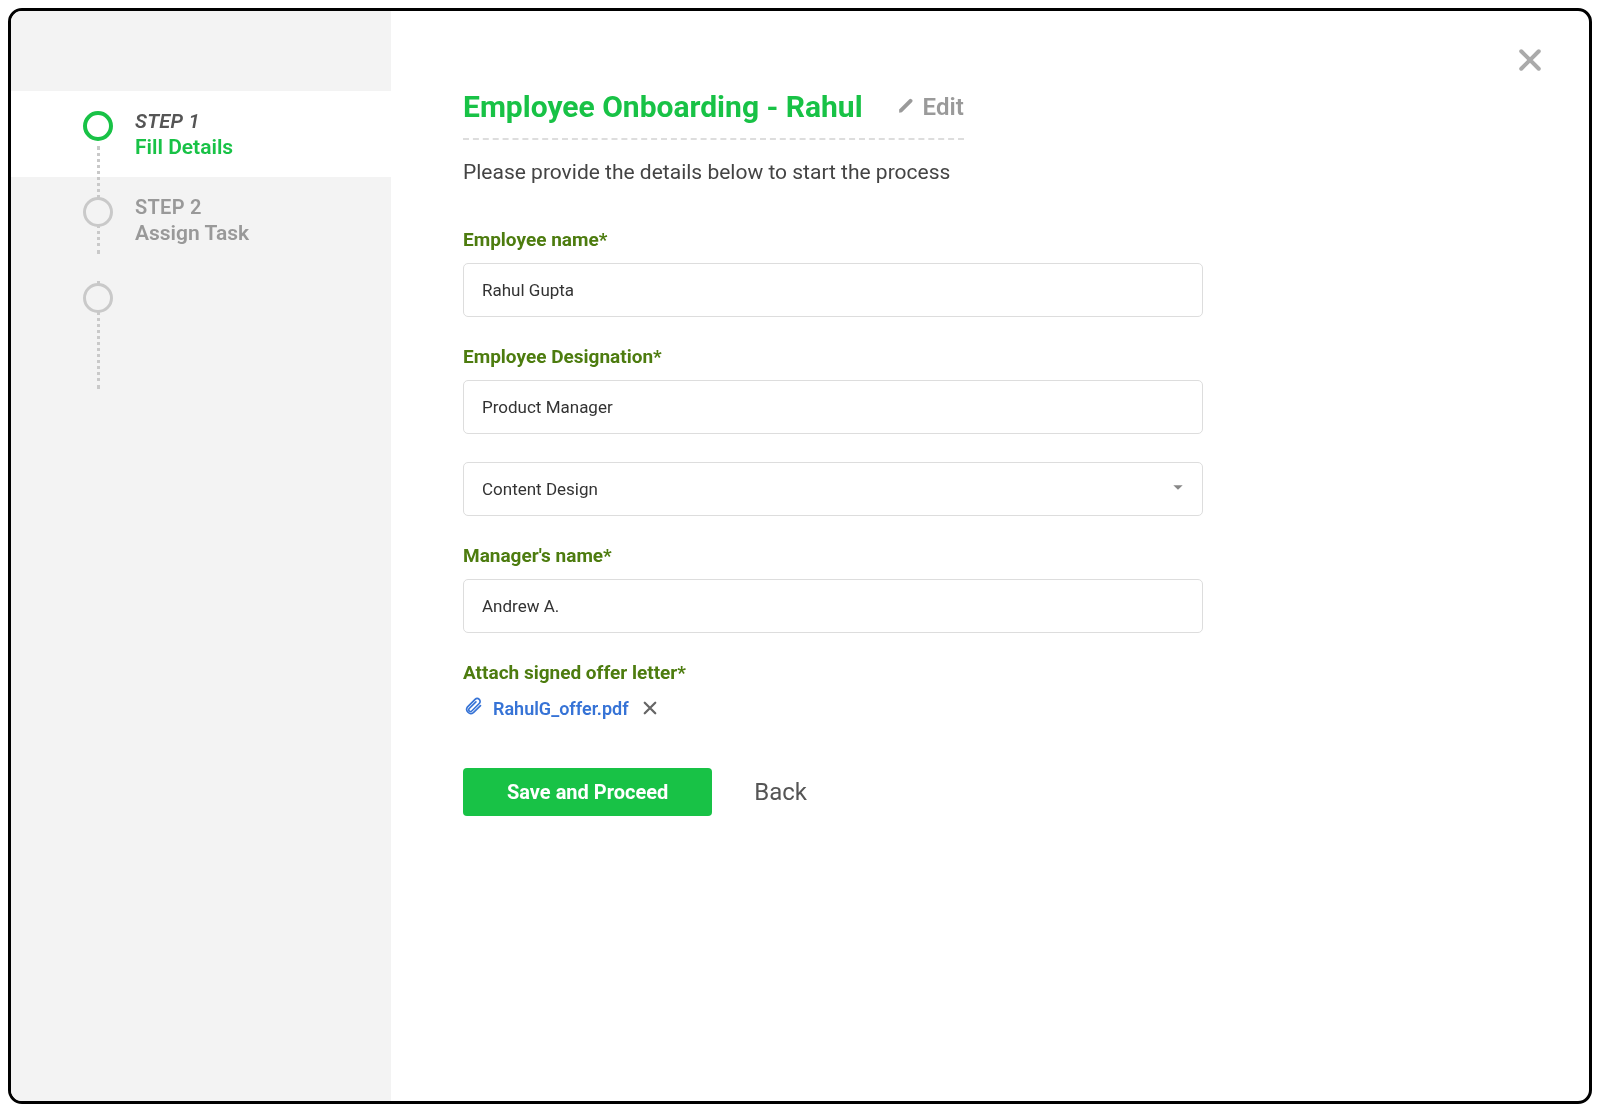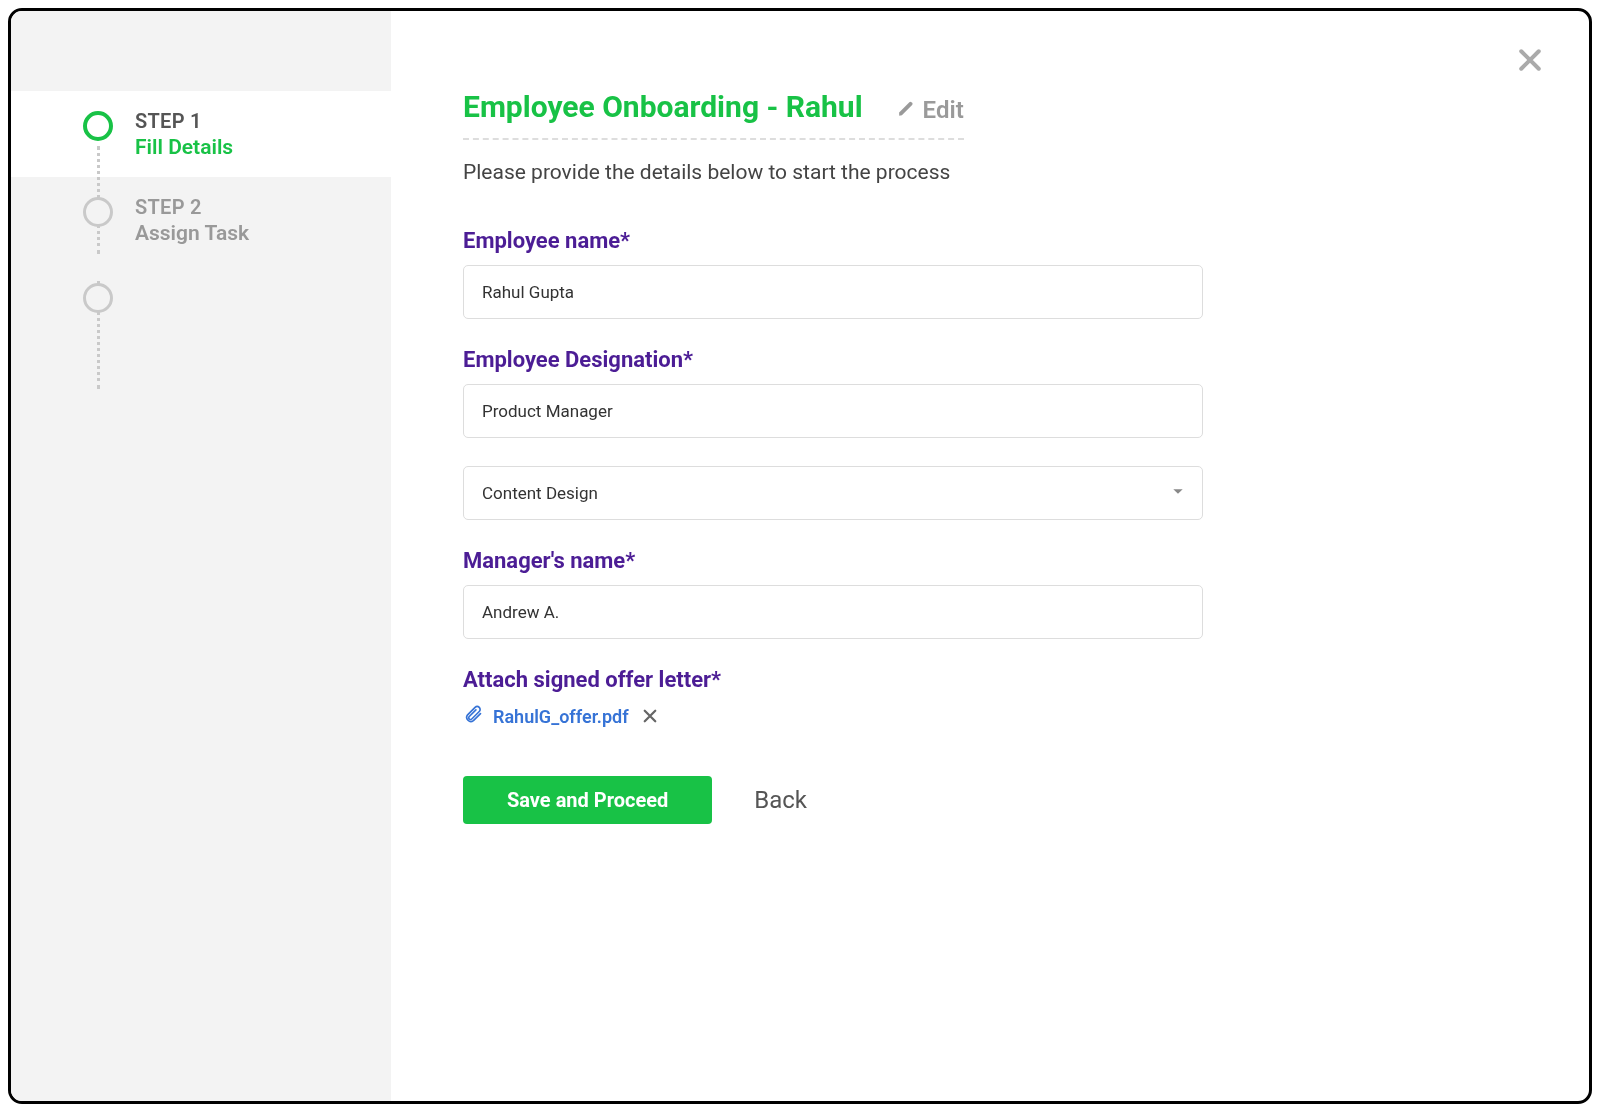--- a/index.html
+++ b/index.html
@@ -60,20 +60,21 @@
       gap: 2px;
     }
     .step-meta {
       font-size: 20px;
       font-weight: 600;
       color: #999;
       letter-spacing: 0.3px;
     }
     .step-item.active .step-meta {
       color: #555;
+      font-style: italic;
     }
     .step-label {
       font-size: 21px;
       font-weight: 600;
       color: #999;
     }
     .step-item.active .step-label {
       color: #18c246;
     }
     .step-connector {
@@ -97,21 +98,21 @@
       right: 44px;
       width: 30px;
       height: 30px;
       cursor: pointer;
       color: #aaa;
     }
     .close-btn svg { width: 100%; height: 100%; }
 
     .header-row {
       display: flex;
-      align-items: flex-end;
+      align-items: center;
       gap: 34px;
       padding-bottom: 14px;
       border-bottom: 2px dashed #ddd;
       width: fit-content;
     }
     .page-title {
       font-size: 30px;
       font-weight: 700;
       color: #18c246;
     }
@@ -133,23 +134,23 @@
     }
 
     .form {
       margin-top: 44px;
       max-width: 740px;
     }
     .field {
       margin-bottom: 28px;
     }
     .field-label {
-      font-size: 22px;
+      font-size: 19px;
       font-weight: 700;
-      color: #4c1d95;
+      color: #4d7c0f;
       margin-bottom: 12px;
       display: block;
     }
     .text-input, .select-input {
       width: 100%;
       height: 54px;
       border: 1.5px solid #ddd;
       border-radius: 5px;
       padding: 0 18px;
       font-size: 17px;

